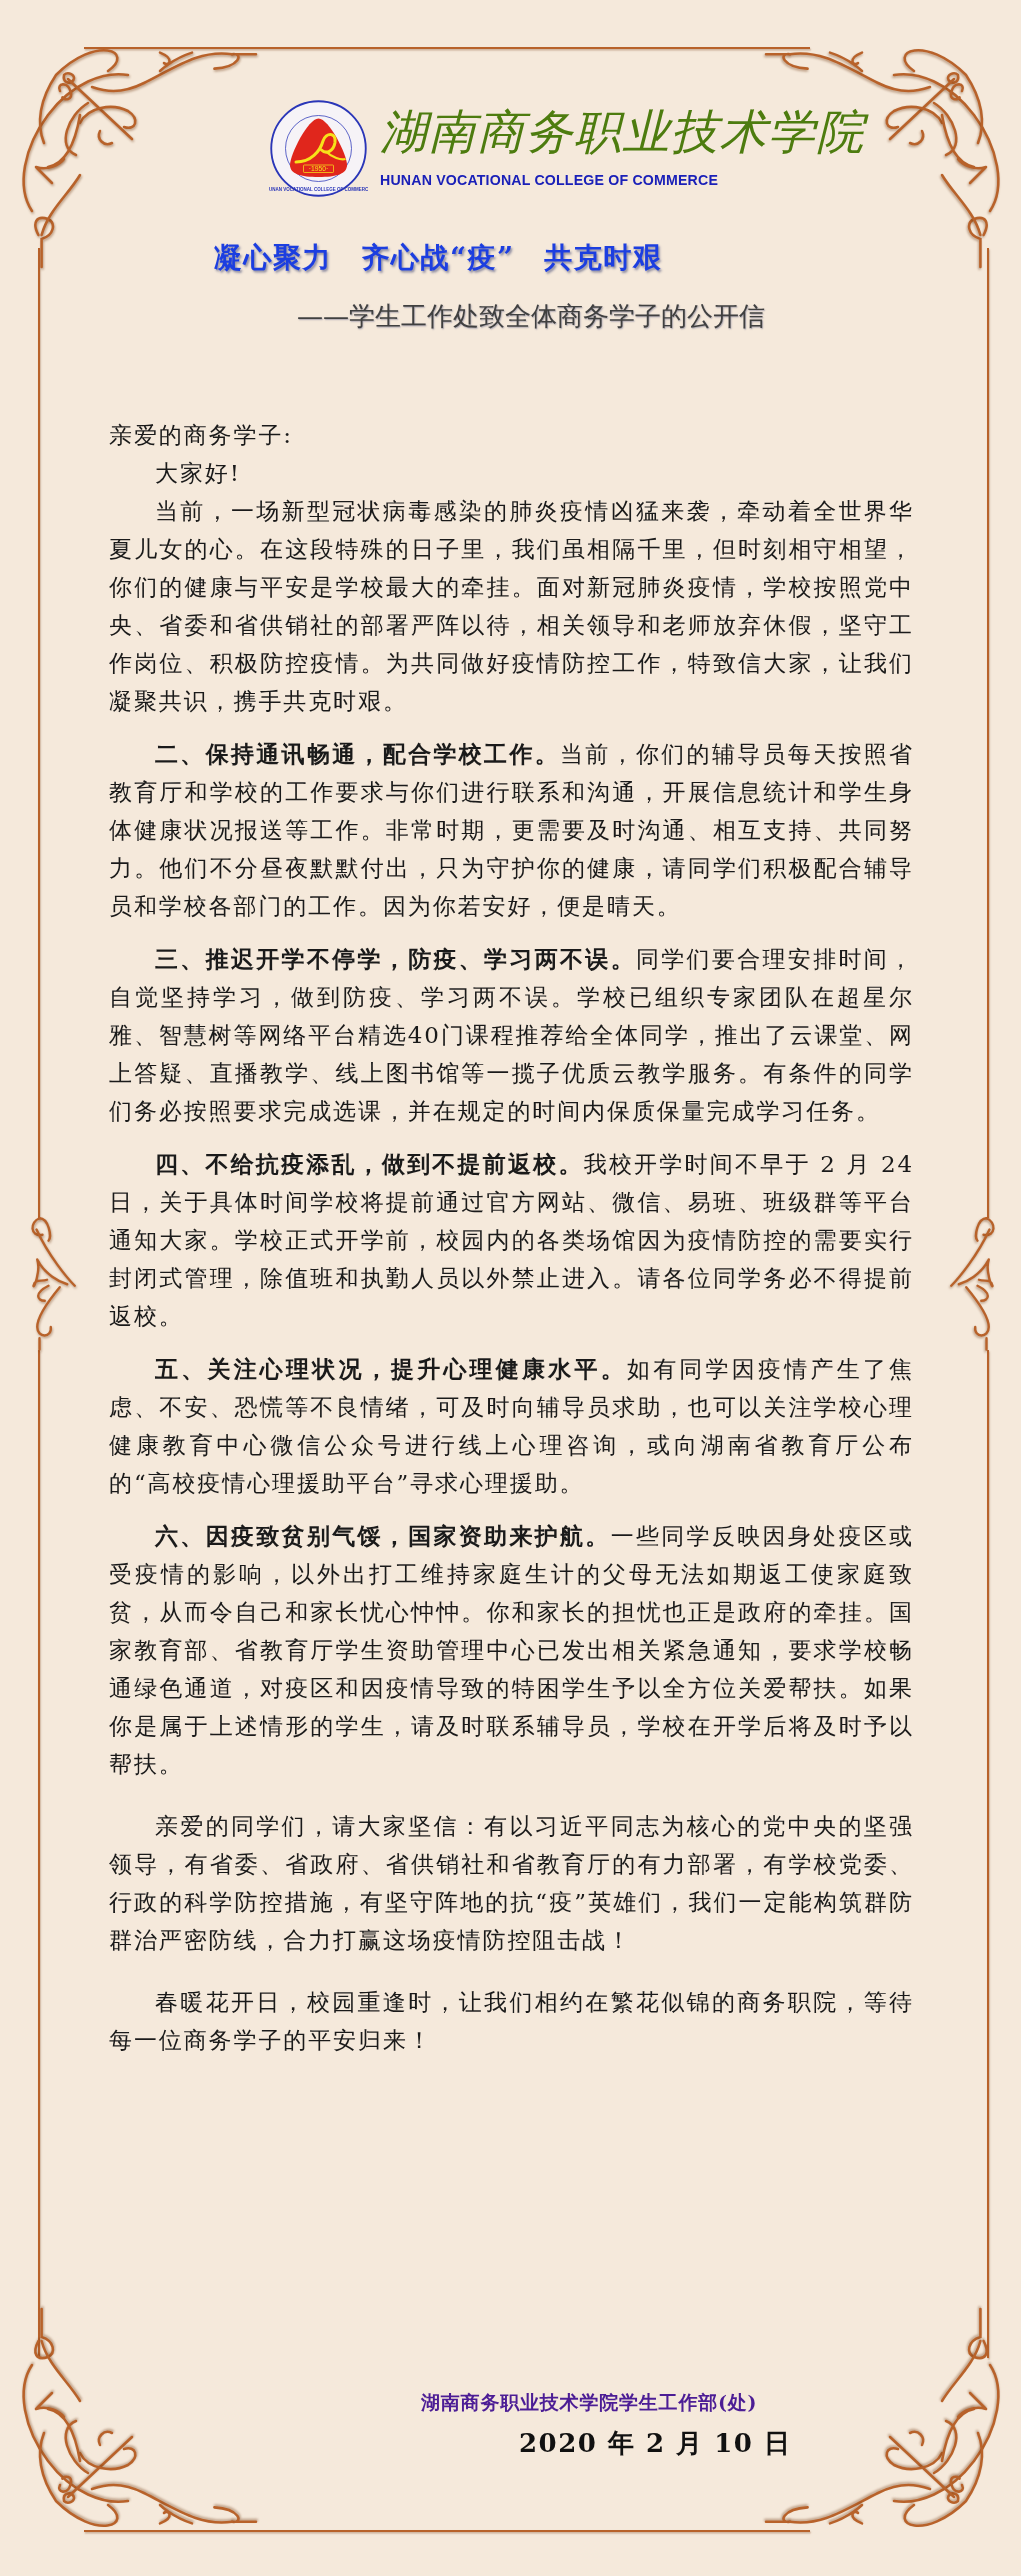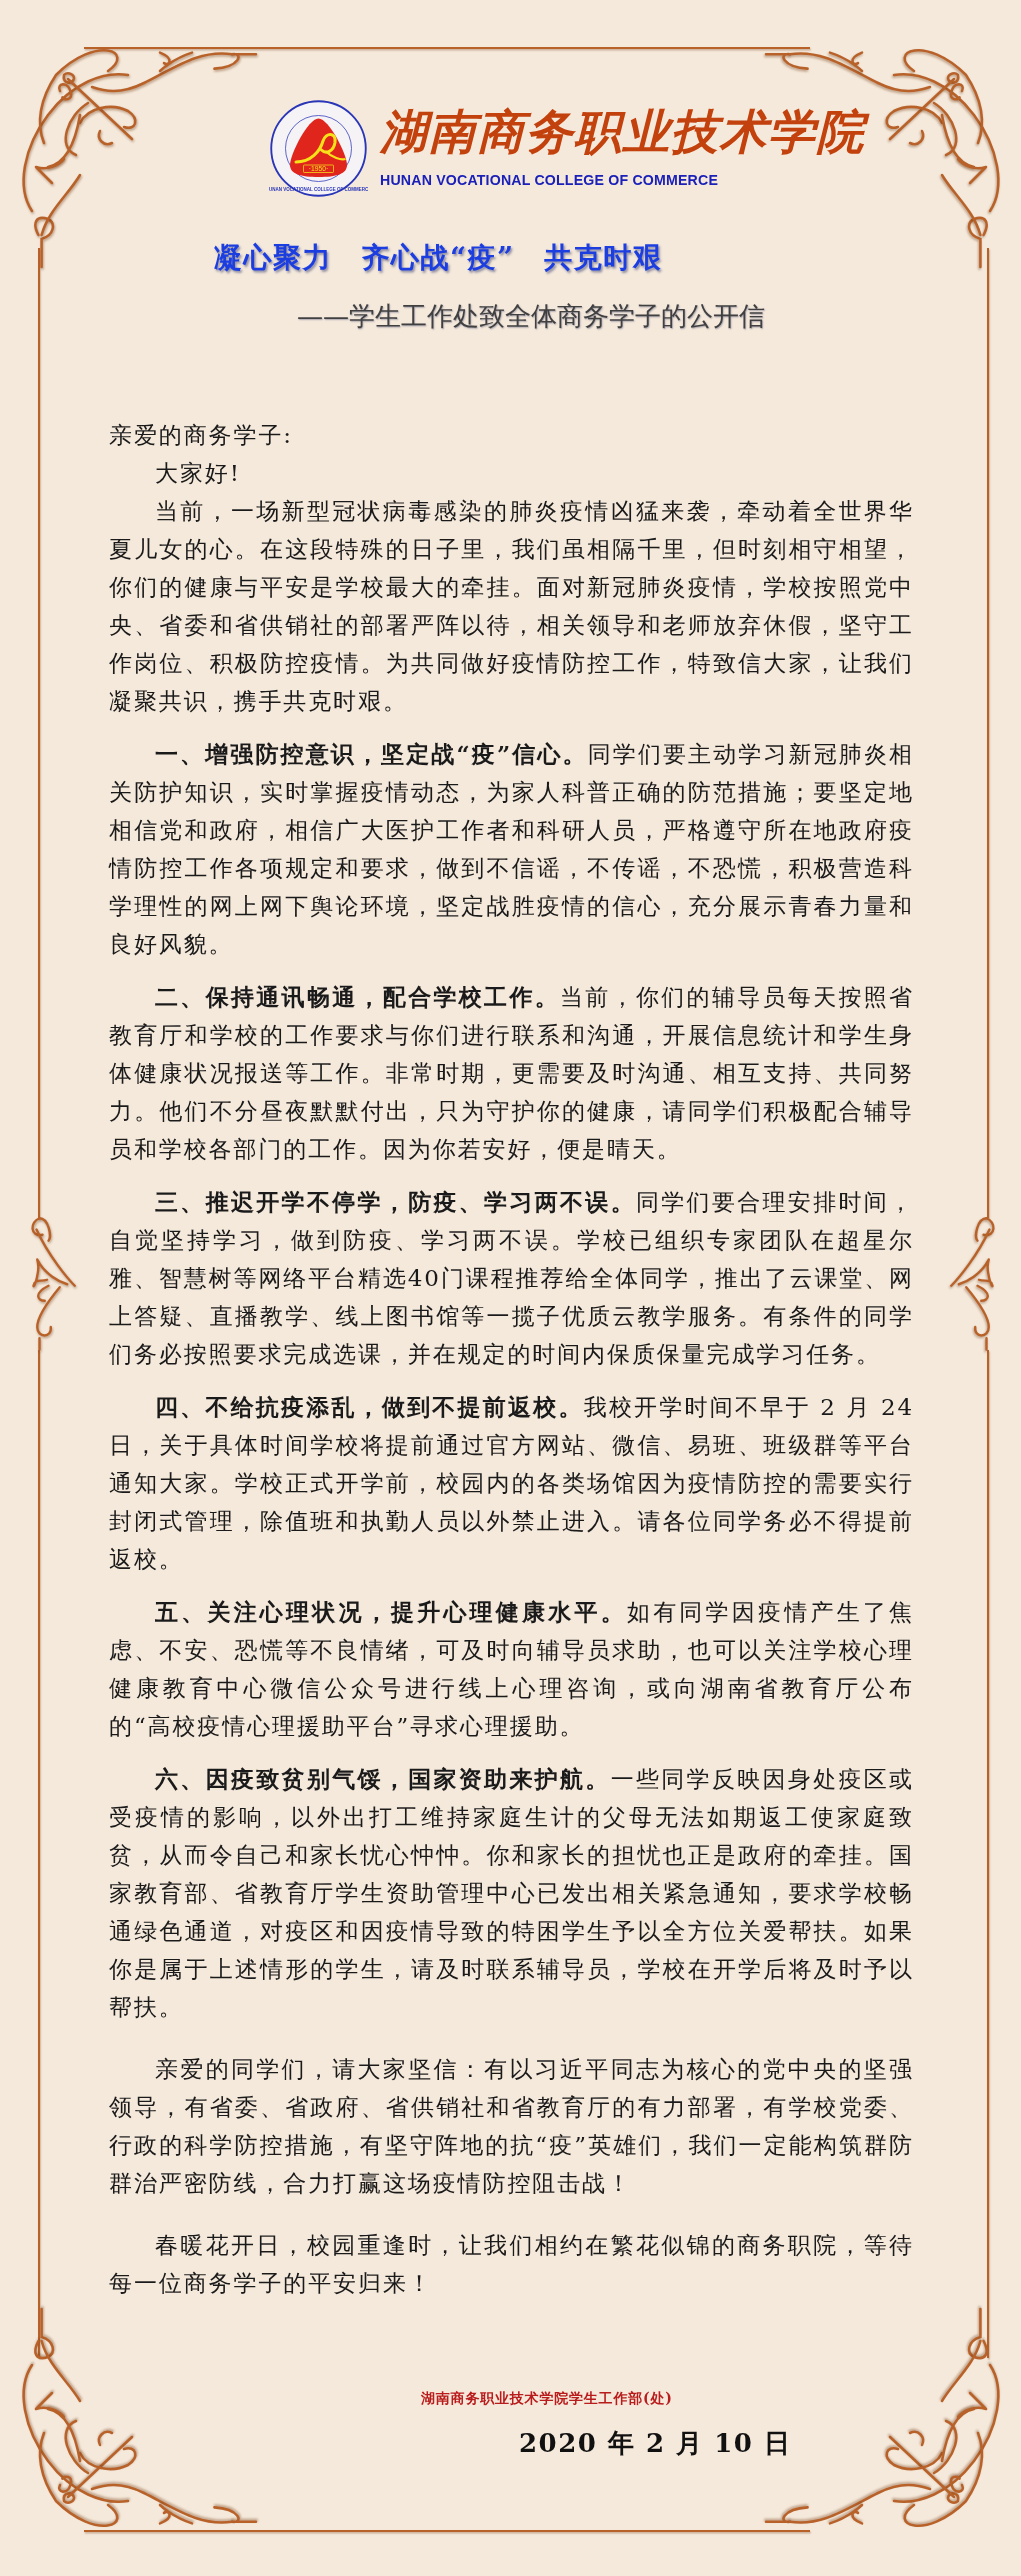--- a/index.html
+++ b/index.html
@@ -15,34 +15,34 @@
   .corner svg { width: 100%; height: 100%; overflow: visible; }
   .corner path { fill: none; stroke: #b8622a; stroke-width: 3.2; stroke-linecap: round; filter: drop-shadow(1px 2px 1.5px rgba(110,55,15,0.45)); }
   .side-orn { position: absolute; width: 45px; height: 128px; }
   .side-orn svg { width: 100%; height: 100%; overflow: visible; }
   .side-orn path { fill: none; stroke: #b8622a; stroke-width: 3.2; stroke-linecap: round; filter: drop-shadow(1px 2px 1.5px rgba(110,55,15,0.45)); }
 
   .logo-block { position: absolute; left: 269px; top: 99px; display: flex; align-items: center; }
   .emblem { width: 99px; height: 99px; position: relative; }
   .emblem svg { width: 100%; height: 100%; }
   .logo-text { margin-left: 12px; display: flex; flex-direction: column; }
-  .logo-cn { font-family: "DejaVu Serif", serif; font-size: 47px; font-weight: bold; color: #c2410c; letter-spacing: 1.5px; line-height: 1; font-style: italic; }
+  .logo-cn { font-family: "DejaVu Serif", serif; font-size: 47px; font-weight: normal; color: #4d7c0f; letter-spacing: 1.5px; line-height: 1; font-style: italic; }
   .logo-en { font-family: "Liberation Sans", sans-serif; font-size: 15.4px; font-weight: bold; color: #1a20b8; letter-spacing: 0.2px; margin-top: 16.5px; transform: scaleX(0.92); transform-origin: left; }
 
   .headline { position: absolute; left: 214px; top: 239px; font-size: 28px; font-weight: bold; color: #1c3ee0; letter-spacing: 1.5px; text-shadow: 1.5px 1.5px 2.3px rgba(20,30,90,0.45); white-space: pre; font-family: "DejaVu Serif", serif; }
   .subhead { position: absolute; left: 297px; top: 299px; font-size: 26px; color: #404040; text-shadow: 0.8px 0.8px 1.5px rgba(20,30,90,0.35); white-space: pre; font-family: "DejaVu Serif", serif; }
 
   .letter { position: absolute; left: 109px; top: 376px; width: 805px; color: #1a1a1a; font-size: 23px; line-height: 38px; font-family: "DejaVu Serif", serif; letter-spacing: 1.9px; }
   .letter p { margin: 0; text-align: justify; text-indent: 2em; }
   .letter p.no-indent { text-indent: 0; margin-top: 40px; }
   .letter p.section { margin-top: 15px; }
   .letter p.closing { margin-top: 24px; }
   .letter b { font-weight: bold; }
 
-  .signature { position: absolute; left: 421px; top: 2390px; font-size: 14px; font-weight: bold; color: #b91c1c; letter-spacing: 0.8px; font-family: "DejaVu Serif", serif; }
+  .signature { position: absolute; left: 421px; top: 2390px; font-size: 19px; font-weight: bold; color: #4c1d95; letter-spacing: 0.8px; font-family: "DejaVu Serif", serif; }
   .date { position: absolute; left: 519px; top: 2426px; font-size: 26px; font-weight: bold; color: #111; letter-spacing: 1.5px; font-family: "DejaVu Serif", serif; }
 </style>
 </head>
 <body>
 
 <div class="frame-line" style="left:84px; top:47px; width:726px; height:2.3px;"></div>
 <div class="frame-line" style="left:84px; top:2530px; width:726px; height:2.3px;"></div>
 <div class="frame-line" style="left:38px; top:248px; width:2.3px; height:970px;"></div>
 <div class="frame-line" style="left:38px; top:1350px; width:2.3px; height:1008px;"></div>
 <div class="frame-line" style="left:987px; top:248px; width:2.3px; height:970px;"></div>
@@ -152,21 +152,20 @@
 </div>
 
 <div class="headline">凝心聚力　齐心战“疫”　共克时艰</div>
 <div class="subhead">——学生工作处致全体商务学子的公开信</div>
 
 <div class="letter">
   <p class="no-indent">亲爱的商务学子:</p>
   <p>大家好!</p>
   <p>当前，一场新型冠状病毒感染的肺炎疫情凶猛来袭，牵动着全世界华夏儿女的心。在这段特殊的日子里，我们虽相隔千里，但时刻相守相望，你们的健康与平安是学校最大的牵挂。面对新冠肺炎疫情，学校按照党中央、省委和省供销社的部署严阵以待，相关领导和老师放弃休假，坚守工作岗位、积极防控疫情。为共同做好疫情防控工作，特致信大家，让我们凝聚共识，携手共克时艰。</p>
 
-  <p class="section"><b>一、增强防控意识，坚定战“疫”信心。</b><span>同学们要主动学习新冠肺炎相关防护知识，实时掌握疫情动态，为家人科普正确的防范措施；要坚定地相信党和政府，相信广大医护工作者和科研人员，严格遵守所在地政府疫情防控工作各项规定和要求，做到不信谣，不传谣，不恐慌，积极营造科学理性的网上网下舆论环境，坚定战胜疫情的信心，充分展示青春力量和良好风貌。</span></p>
   <p class="section"><b>二、保持通讯畅通，配合学校工作。</b><span>当前，你们的辅导员每天按照省教育厅和学校的工作要求与你们进行联系和沟通，开展信息统计和学生身体健康状况报送等工作。非常时期，更需要及时沟通、相互支持、共同努力。他们不分昼夜默默付出，只为守护你的健康，请同学们积极配合辅导员和学校各部门的工作。因为你若安好，便是晴天。</span></p>
   <p class="section"><b>三、推迟开学不停学，防疫、学习两不误。</b><span>同学们要合理安排时间，自觉坚持学习，做到防疫、学习两不误。学校已组织专家团队在超星尔雅、智慧树等网络平台精选40门课程推荐给全体同学，推出了云课堂、网上答疑、直播教学、线上图书馆等一揽子优质云教学服务。有条件的同学们务必按照要求完成选课，并在规定的时间内保质保量完成学习任务。</span></p>
   <p class="section"><b>四、不给抗疫添乱，做到不提前返校。</b><span>我校开学时间不早于 2 月 24 日，关于具体时间学校将提前通过官方网站、微信、易班、班级群等平台通知大家。学校正式开学前，校园内的各类场馆因为疫情防控的需要实行封闭式管理，除值班和执勤人员以外禁止进入。请各位同学务必不得提前返校。</span></p>
   <p class="section"><b>五、关注心理状况，提升心理健康水平。</b><span>如有同学因疫情产生了焦虑、不安、恐慌等不良情绪，可及时向辅导员求助，也可以关注学校心理健康教育中心微信公众号进行线上心理咨询，或向湖南省教育厅公布的“高校疫情心理援助平台”寻求心理援助。</span></p>
   <p class="section"><b>六、因疫致贫别气馁，国家资助来护航。</b><span>一些同学反映因身处疫区或受疫情的影响，以外出打工维持家庭生计的父母无法如期返工使家庭致贫，从而令自己和家长忧心忡忡。你和家长的担忧也正是政府的牵挂。国家教育部、省教育厅学生资助管理中心已发出相关紧急通知，要求学校畅通绿色通道，对疫区和因疫情导致的特困学生予以全方位关爱帮扶。如果你是属于上述情形的学生，请及时联系辅导员，学校在开学后将及时予以帮扶。</span></p>
 
   <p class="closing">亲爱的同学们，请大家坚信：有以习近平同志为核心的党中央的坚强领导，有省委、省政府、省供销社和省教育厅的有力部署，有学校党委、行政的科学防控措施，有坚守阵地的抗“疫”英雄们，我们一定能构筑群防群治严密防线，合力打赢这场疫情防控阻击战！</p>
   <p class="closing">春暖花开日，校园重逢时，让我们相约在繁花似锦的商务职院，等待每一位商务学子的平安归来！</p>
 </div>
 

